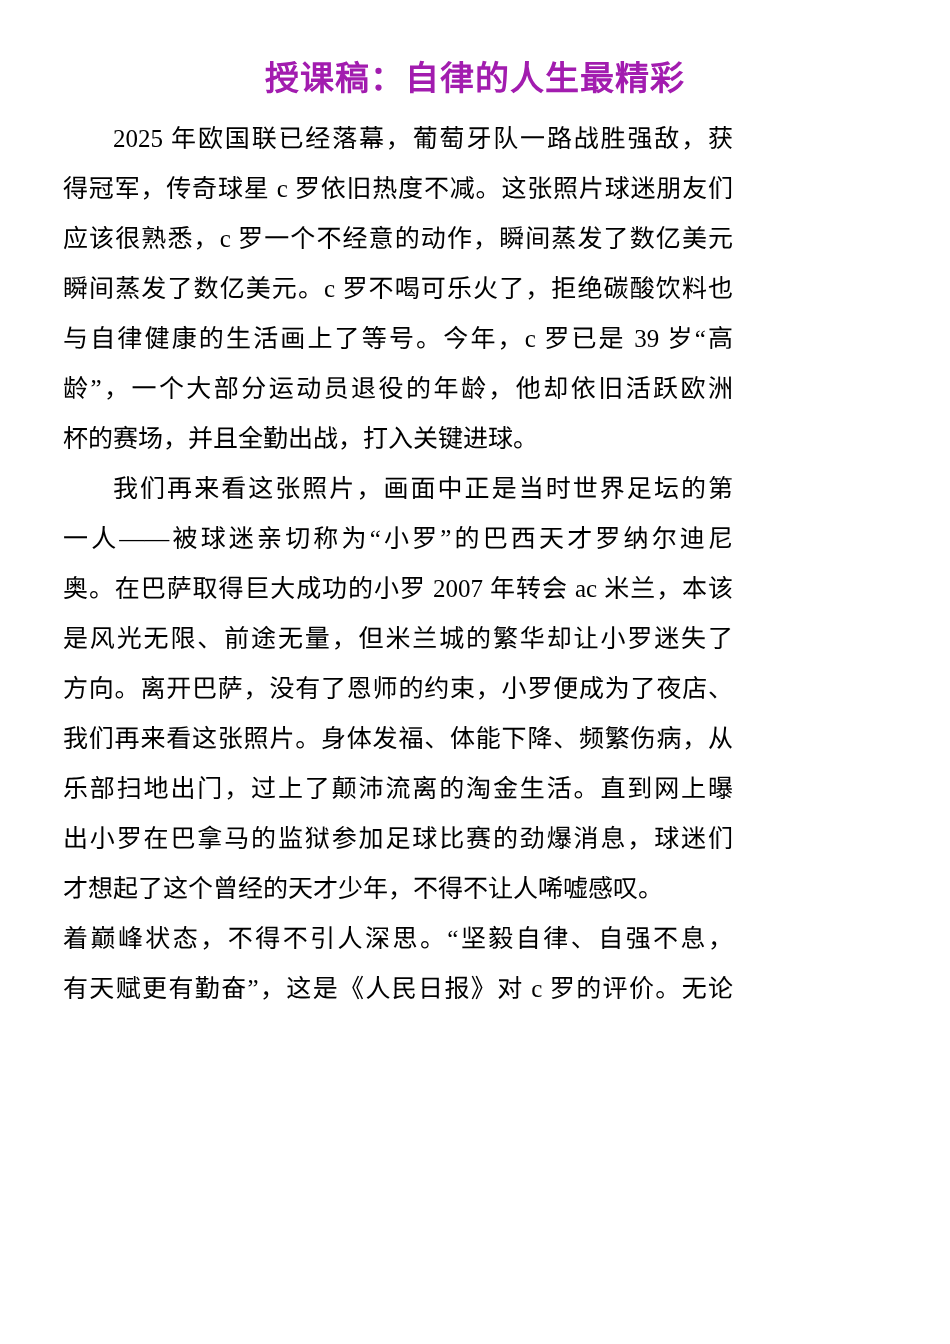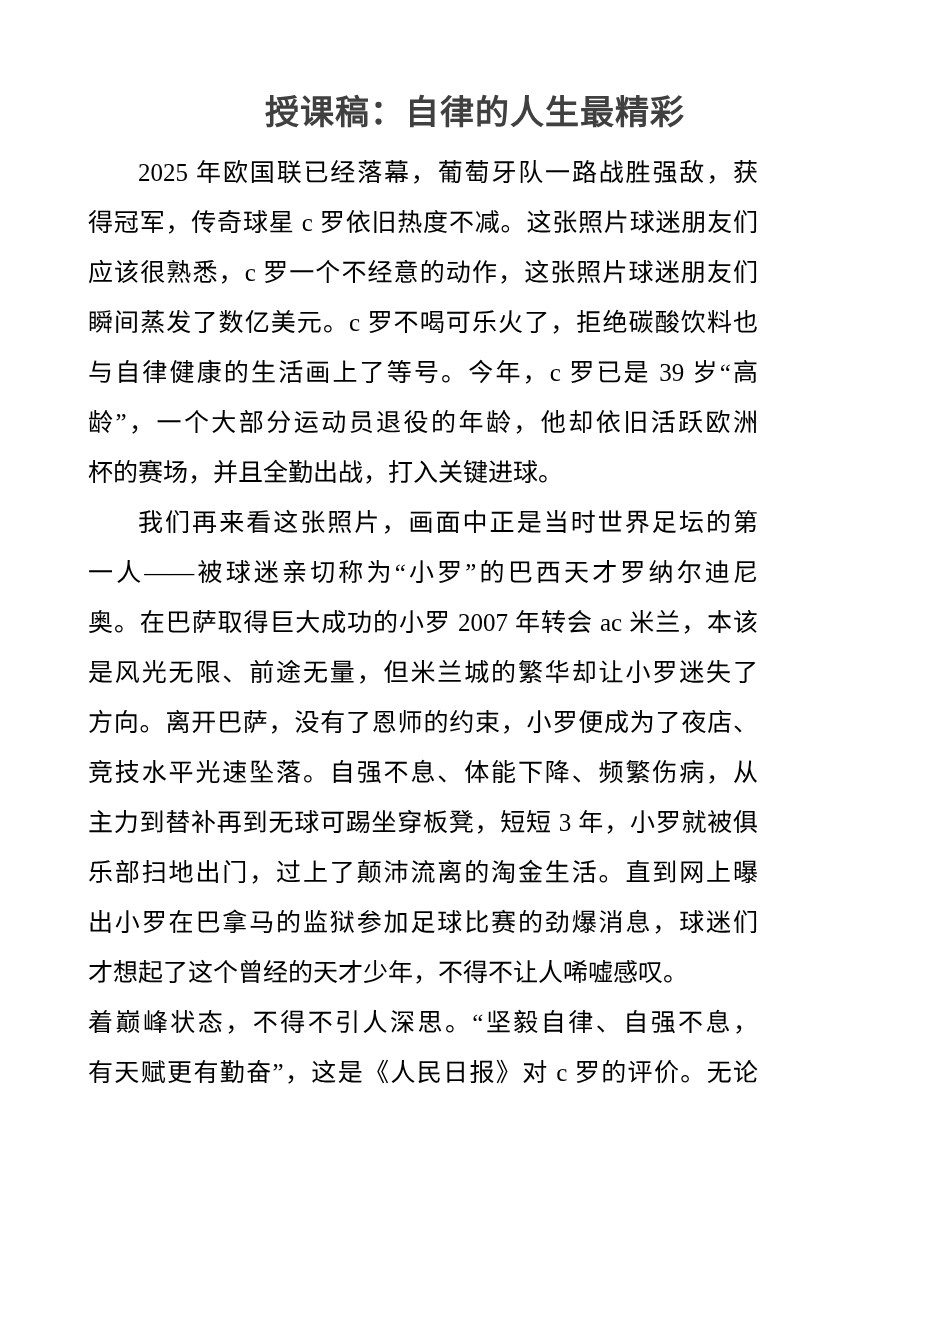--- a/index.html
+++ b/index.html
@@ -12,31 +12,31 @@
     width: 950px;
     height: 1344px;
     margin: 0 auto;
     background: #ffffff;
     color: #000000;
     overflow: hidden;
     font-family: "Liberation Serif", "DejaVu Serif", serif;
   }
   .doc-title {
     margin: 0;
-    padding-top: 88px;
+    padding-top: 54px;
     text-align: center;
     font-size: 34px;
     line-height: 50px;
     font-weight: bold;
     letter-spacing: 1px;
-    color: #404040;
+    color: #a21caf;
   }
   .doc-body {
     margin-top: 10px;
-    padding-left: 88px;
+    padding-left: 63px;
     width: 670px;
   }
   .paragraph {
     margin: 0;
     padding: 0;
   }
   .text-line {
     height: 50px;
     line-height: 50px;
     font-size: 25px;
@@ -56,34 +56,33 @@
 </style>
 </head>
 <body>
 
 <div class="page">
   <h1 class="doc-title">授课稿：自律的人生最精彩</h1>
   <div class="doc-body" id="doc-body">
       <div class="paragraph">
         <div class="text-line indent just">2025 年欧国联已经落幕，葡萄牙队一路战胜强敌，获</div>
         <div class="text-line just">得冠军，传奇球星 c 罗依旧热度不减。这张照片球迷朋友们</div>
-        <div class="text-line just">应该很熟悉，c 罗一个不经意的动作，这张照片球迷朋友们</div>
+        <div class="text-line just">应该很熟悉，c 罗一个不经意的动作，瞬间蒸发了数亿美元</div>
         <div class="text-line just">瞬间蒸发了数亿美元。c 罗不喝可乐火了，拒绝碳酸饮料也</div>
         <div class="text-line just">与自律健康的生活画上了等号。今年，c 罗已是 39 岁“高</div>
         <div class="text-line just">龄”，一个大部分运动员退役的年龄，他却依旧活跃欧洲</div>
         <div class="text-line">杯的赛场，并且全勤出战，打入关键进球。</div>
       </div>
       <div class="paragraph">
         <div class="text-line indent just">我们再来看这张照片，画面中正是当时世界足坛的第</div>
         <div class="text-line just">一人——被球迷亲切称为“小罗”的巴西天才罗纳尔迪尼</div>
         <div class="text-line just">奥。在巴萨取得巨大成功的小罗 2007 年转会 ac 米兰，本该</div>
         <div class="text-line just">是风光无限、前途无量，但米兰城的繁华却让小罗迷失了</div>
         <div class="text-line just">方向。离开巴萨，没有了恩师的约束，小罗便成为了夜店、</div>
-        <div class="text-line just">竞技水平光速坠落。自强不息、体能下降、频繁伤病，从</div>
-        <div class="text-line just">主力到替补再到无球可踢坐穿板凳，短短 3 年，小罗就被俱</div>
+        <div class="text-line just">我们再来看这张照片。身体发福、体能下降、频繁伤病，从</div>
         <div class="text-line just">乐部扫地出门，过上了颠沛流离的淘金生活。直到网上曝</div>
         <div class="text-line just">出小罗在巴拿马的监狱参加足球比赛的劲爆消息，球迷们</div>
         <div class="text-line">才想起了这个曾经的天才少年，不得不让人唏嘘感叹。</div>
       </div>
       <div class="paragraph">
         <div class="text-line just">着巅峰状态，不得不引人深思。“坚毅自律、自强不息，</div>
         <div class="text-line just">有天赋更有勤奋”，这是《人民日报》对 c 罗的评价。无论</div>
       </div>
     </div>
 </div>

